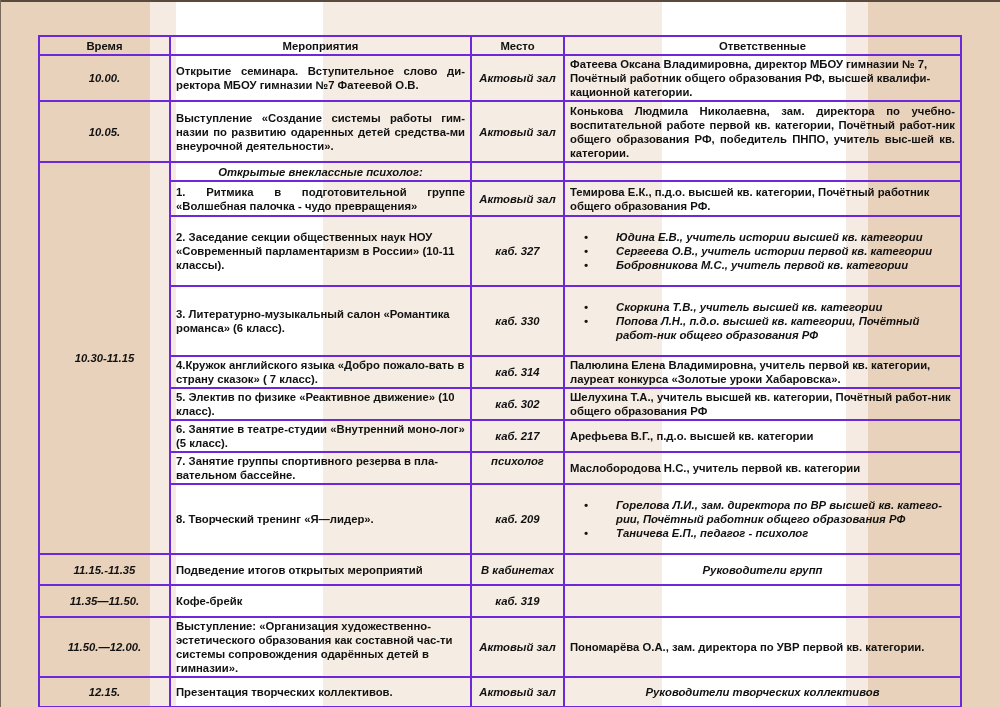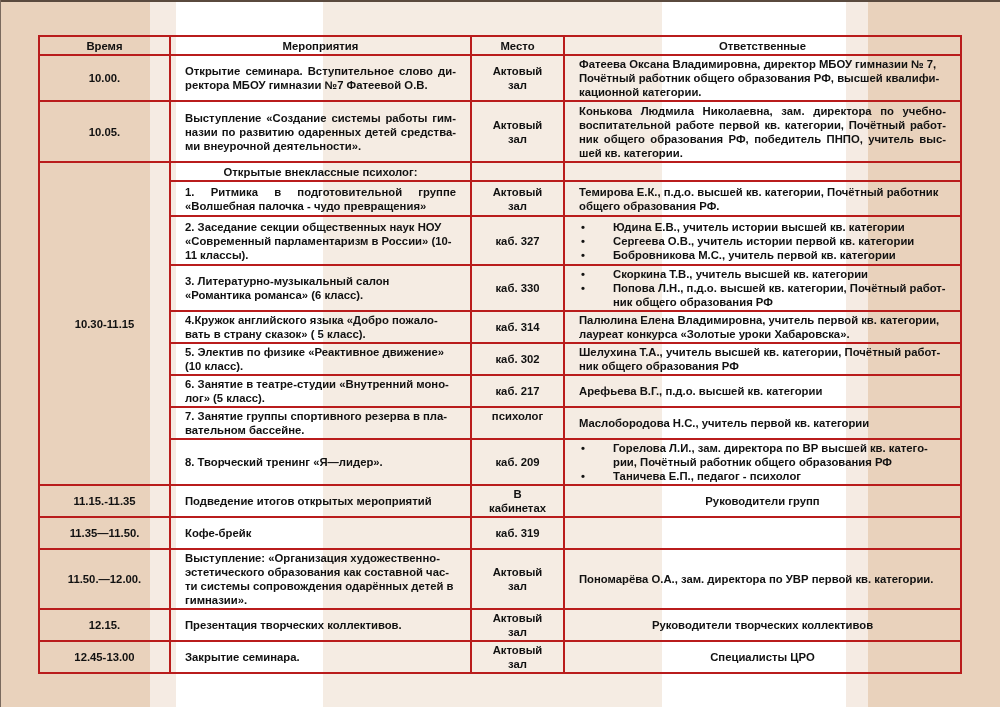--- a/index.html
+++ b/index.html
@@ -16,31 +16,31 @@
       #e9d2bc 868px, #e9d2bc 1000px);
   }
   .frame-top { position: absolute; left: 0; top: 0; width: 1000px; height: 2px; background: #5a4a3e; }
   .frame-left { position: absolute; left: 0; top: 0; width: 1px; height: 707px; background: #7a6a5e; }
   table.schedule {
     position: absolute; left: 38px; top: 35px; width: 922px;
     border-collapse: collapse; table-layout: fixed;
     font-size: 11.3px; font-weight: bold; color: #111;
   }
   table.schedule td, table.schedule th {
-    border: 2px solid #b91c1c;
-    padding: 1px 14px;
+    border: 2px solid #6d28d9;
+    padding: 1px 5px;
     vertical-align: middle;
     line-height: 14px;
     background: transparent;
   }
   th { font-weight: bold; text-align: center; }
   col.c1 { width: 131px; } col.c2 { width: 301px; } col.c3 { width: 93px; } col.c4 { width: 397px; }
-  .center { text-align: center; }
+  .center { text-align: center; font-style: italic; }
   .justify { text-align: justify; }
-  ul.people { margin: 0; padding: 0; list-style: none; }
+  ul.people { margin: 12px; padding: 0; list-style: none; font-style: italic; }
   ul.people li { position: relative; padding-left: 34px; line-height: 14px; }
   ul.people li::before { content: "•"; position: absolute; left: 2px; top: 0; }
   tr.h-head { height: 19px; }
 </style>
 </head>
 <body>
 
 <div class="frame-top"></div>
 <div class="frame-left"></div>
 
@@ -99,21 +99,21 @@
       <td>3. Литературно-музыкальный салон «Романтика романса»  (6 класс).</td>
       <td class="center">каб. 330</td>
       <td>
         <ul class="people">
           <li>Скоркина Т.В., учитель высшей кв. категории</li>
           <li>Попова Л.Н., п.д.о. высшей кв. категории, Почётный работ-ник общего образования РФ</li>
         </ul>
       </td>
     </tr>
     <tr style="height:30px">
-      <td>4.Кружок английского языка «Добро пожало-вать в страну сказок» ( 5 класс).</td>
+      <td>4.Кружок английского языка «Добро пожало-вать в страну сказок» ( 7 класс).</td>
       <td class="center">каб. 314</td>
       <td>Палюлина Елена Владимировна, учитель первой  кв. категории, лауреат конкурса «Золотые уроки Хабаровска».</td>
     </tr>
     <tr style="height:31px">
       <td>5. Электив по физике «Реактивное движение» (10 класс).</td>
       <td class="center">каб. 302</td>
       <td>Шелухина Т.А., учитель высшей кв. категории, Почётный работ-ник общего образования РФ</td>
     </tr>
     <tr style="height:32px">
       <td>6. Занятие в театре-студии «Внутренний моно-лог» (5 класс).</td>

